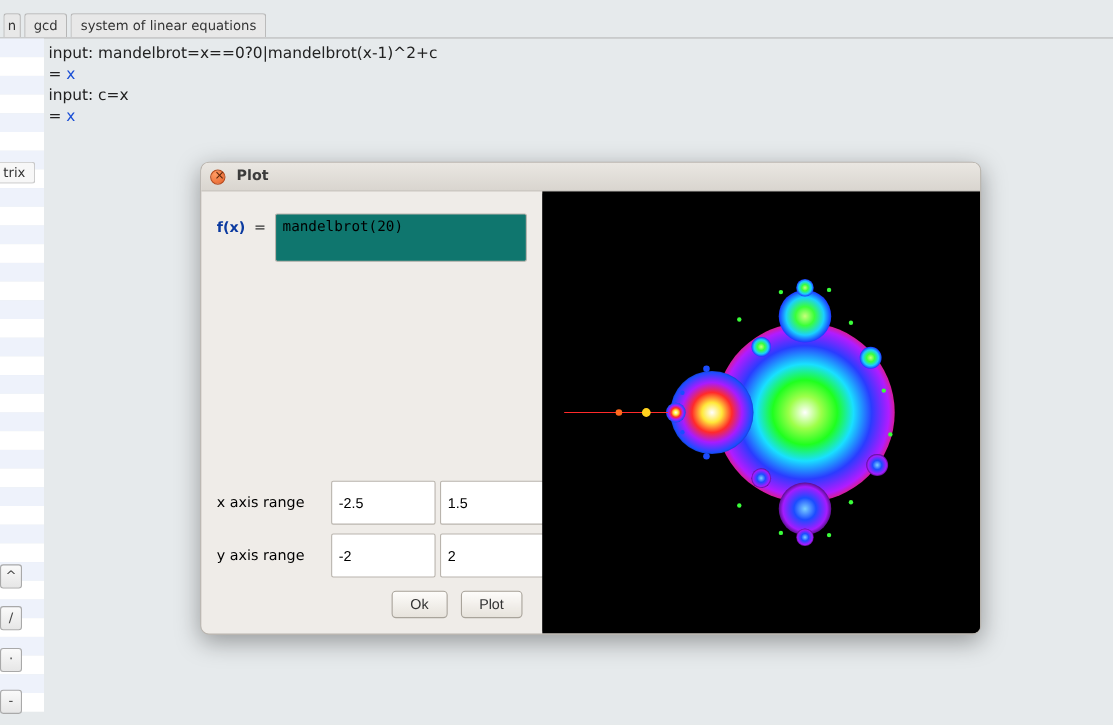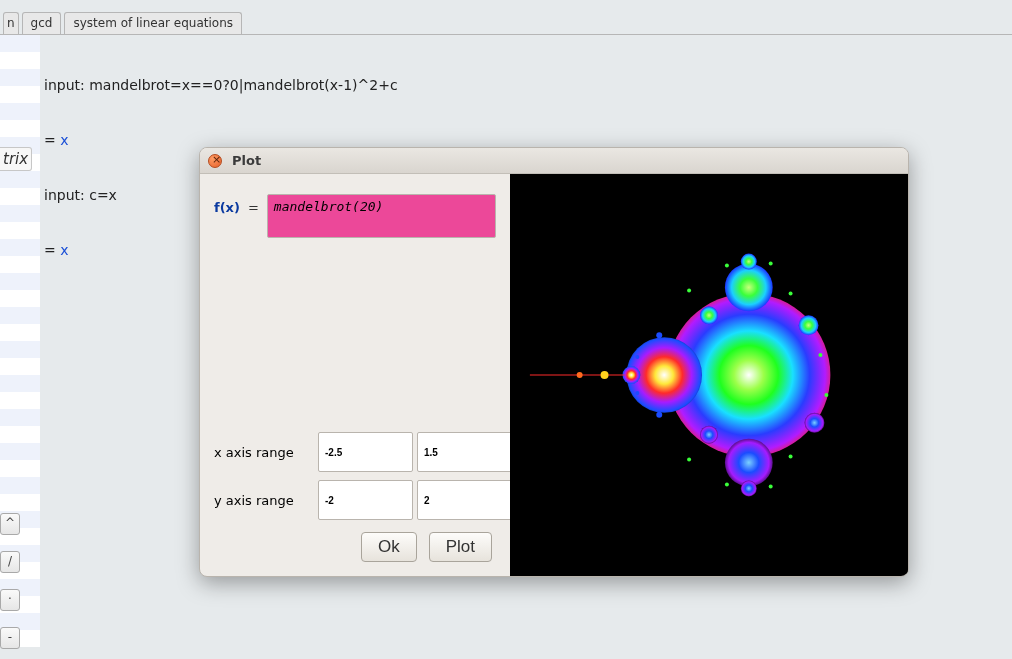--- a/index.html
+++ b/index.html
@@ -54,27 +54,26 @@
       background: #eef2fb;
     }
     .stripe.alt { background: #ffffff; }
     .side-trix {
       position: absolute;
       top: 112px;
       left: 0;
       width: 32px;
       text-align: left;
       padding: 2px 3px;
-      font-size: 15px;
+      font-size: 12px;
       color: #333;
       background: #f7f7f7;
       border: 1px solid #c7c7c7;
       border-left: none;
       border-radius: 0 3px 3px 0;
-      font-style: italic;
     }
     
     .btn-stack {
       position: absolute;
       left: 0;
       bottom: 10px;
       width: 20px;
       display: flex;
       flex-direction: column;
       gap: 16px;
@@ -95,27 +94,27 @@
     .main {
       position: absolute;
       top: 40px;
       left: 44px;
       right: 8px;
       bottom: 8px;
       color: #222;
       font-size: 14px;
       line-height: 1.35;
     }
-    .main .line { white-space: pre; margin-top: 36px; }
+    .main .line { white-space: pre; }
     .main .res-x { color: #1a4fd6; }
     
     .dialog {
       position: absolute;
       top: 147px;
-      left: 199px;
+      left: 182px;
       width: 710px;
       height: 430px;
       background: #efece8;
       border: 1px solid #b9b4ad;
       border-radius: 8px;
       box-shadow: 0 6px 22px rgba(0,0,0,0.35);
       overflow: hidden;
     }
     .titlebar {
       height: 26px;
@@ -160,59 +159,57 @@
       display: flex;
       align-items: flex-start;
       gap: 8px;
     }
     .fx-label { color: #0b3aa0; font-weight: bold; font-size: 13px; padding-top: 6px; }
     .eq { color: #333; font-size: 13px; padding-top: 6px; }
     .big-input {
       flex: 1;
       height: 44px;
       border: 1px solid #b9b4ad;
-      background: #ec4899;
+      background: #0f766e;
       border-radius: 2px;
       padding: 4px 6px;
       font-size: 13px;
       resize: none;
-      font-style: italic;
     }
     .spacer { flex: 1; }
     .range-grid {
       display: grid;
       grid-template-columns: 100px 95px 95px;
       grid-auto-rows: 44px;
       gap: 4px 4px;
       align-items: center;
       margin-bottom: 10px;
     }
     .range-label { font-size: 13px; color: #000000; }
     .range-input {
       height: 40px;
       border: 1px solid #b9b4ad;
       background: #fff;
       border-radius: 2px;
       padding: 4px 6px;
-      font-size: 10px;
+      font-size: 13px;
       width: 100%;
-      font-weight: bold;
     }
     .dlg-buttons {
       display: flex;
       justify-content: flex-end;
       gap: 12px;
       padding-right: 4px;
     }
     .dlg-btn {
       border: 1px solid #a9a49b;
       background: linear-gradient(#fdfcfa, #e7e3dc);
       border-radius: 4px;
       padding: 4px 16px;
-      font-size: 17px;
+      font-size: 13px;
       color: #333;
       cursor: pointer;
     }
     .plot-pane {
       flex: 1;
       background: #000;
       display: flex;
       align-items: center;
       justify-content: center;
       overflow: hidden;

